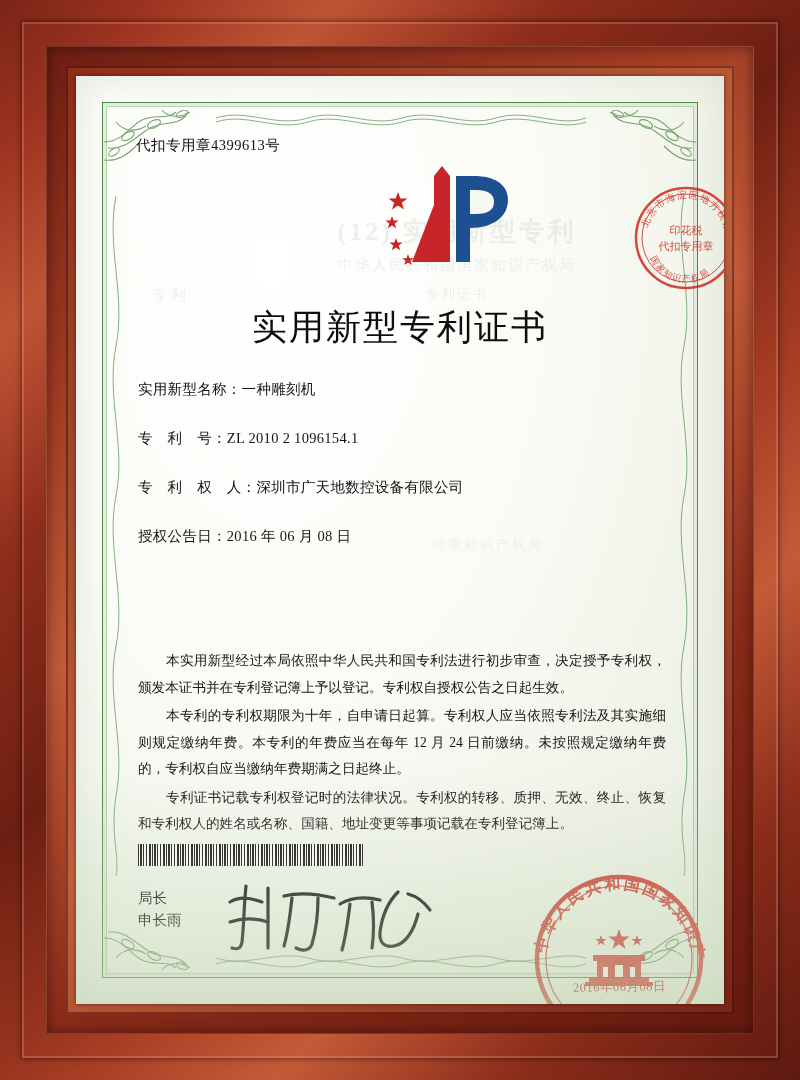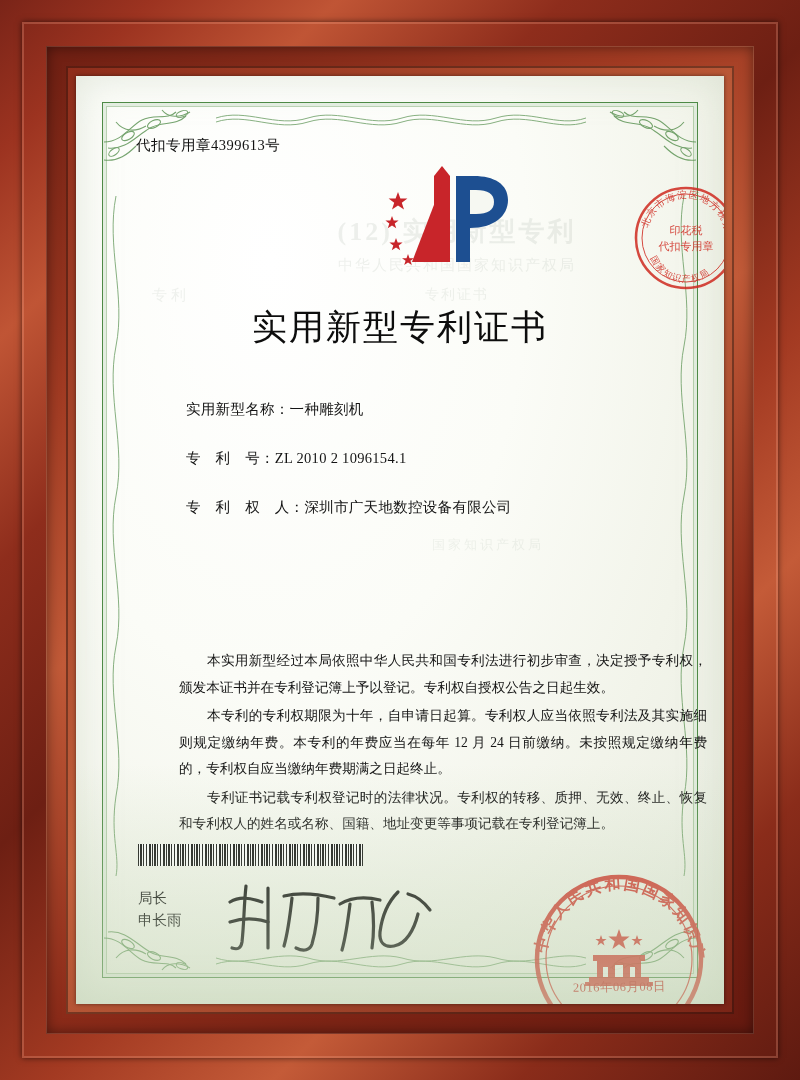--- a/index.html
+++ b/index.html
@@ -168,43 +168,41 @@
     text-align: center;
     font-size: 35px;
     font-weight: normal;
     letter-spacing: 2px;
     color: #0d0d0d;
     font-family: "Liberation Serif", "DejaVu Serif", serif;
   }
 
   .fields {
     position: absolute;
-    left: 6px; top: 264px;
+    left: 6px; top: 244px;
     width: 530px;
-    margin-left: 48px;
   }
   .field-row {
     font-size: 14.5px;
     margin-bottom: 30px;
     color: #141414;
     letter-spacing: 0.3px;
   }
   .field-label {
     display: inline-block;
     white-space: pre;
   }
   .field-value {
     display: inline;
   }
 
   .paragraphs {
     position: absolute;
     left: 6px; top: 512px;
     width: 528px;
-    margin-left: 41px;
   }
   .para {
     font-size: 13.6px;
     line-height: 1.95;
     text-indent: 28px;
     color: #141414;
     margin-bottom: 2px;
     text-align: justify;
   }
 
@@ -375,20 +373,23 @@
 
       <div class="fields">
         <div class="field-row">
           <span class="field-label">实用新型名称：</span><span class="field-value">一种雕刻机</span>
         </div>
         <div class="field-row">
           <span class="field-label">专　利　号：</span><span class="field-value">ZL 2010 2 1096154.1</span>
         </div>
         <div class="field-row">
           <span class="field-label">专　利　权　人：</span><span class="field-value">深圳市广天地数控设备有限公司</span>
+        </div>
+        <div class="field-row">
+          <span class="field-label">授权公告日：</span><span class="field-value">2016 年 06 月 08 日</span>
         </div>
       </div>
 
       <div class="paragraphs">
         <div class="para">本实用新型经过本局依照中华人民共和国专利法进行初步审查，决定授予专利权，颁发本证书并在专利登记簿上予以登记。专利权自授权公告之日起生效。</div>
         <div class="para">本专利的专利权期限为十年，自申请日起算。专利权人应当依照专利法及其实施细则规定缴纳年费。本专利的年费应当在每年 12 月 24 日前缴纳。未按照规定缴纳年费的，专利权自应当缴纳年费期满之日起终止。</div>
         <div class="para">专利证书记载专利权登记时的法律状况。专利权的转移、质押、无效、终止、恢复和专利权人的姓名或名称、国籍、地址变更等事项记载在专利登记簿上。</div>
       </div>
 
       <div class="barcode"></div>

